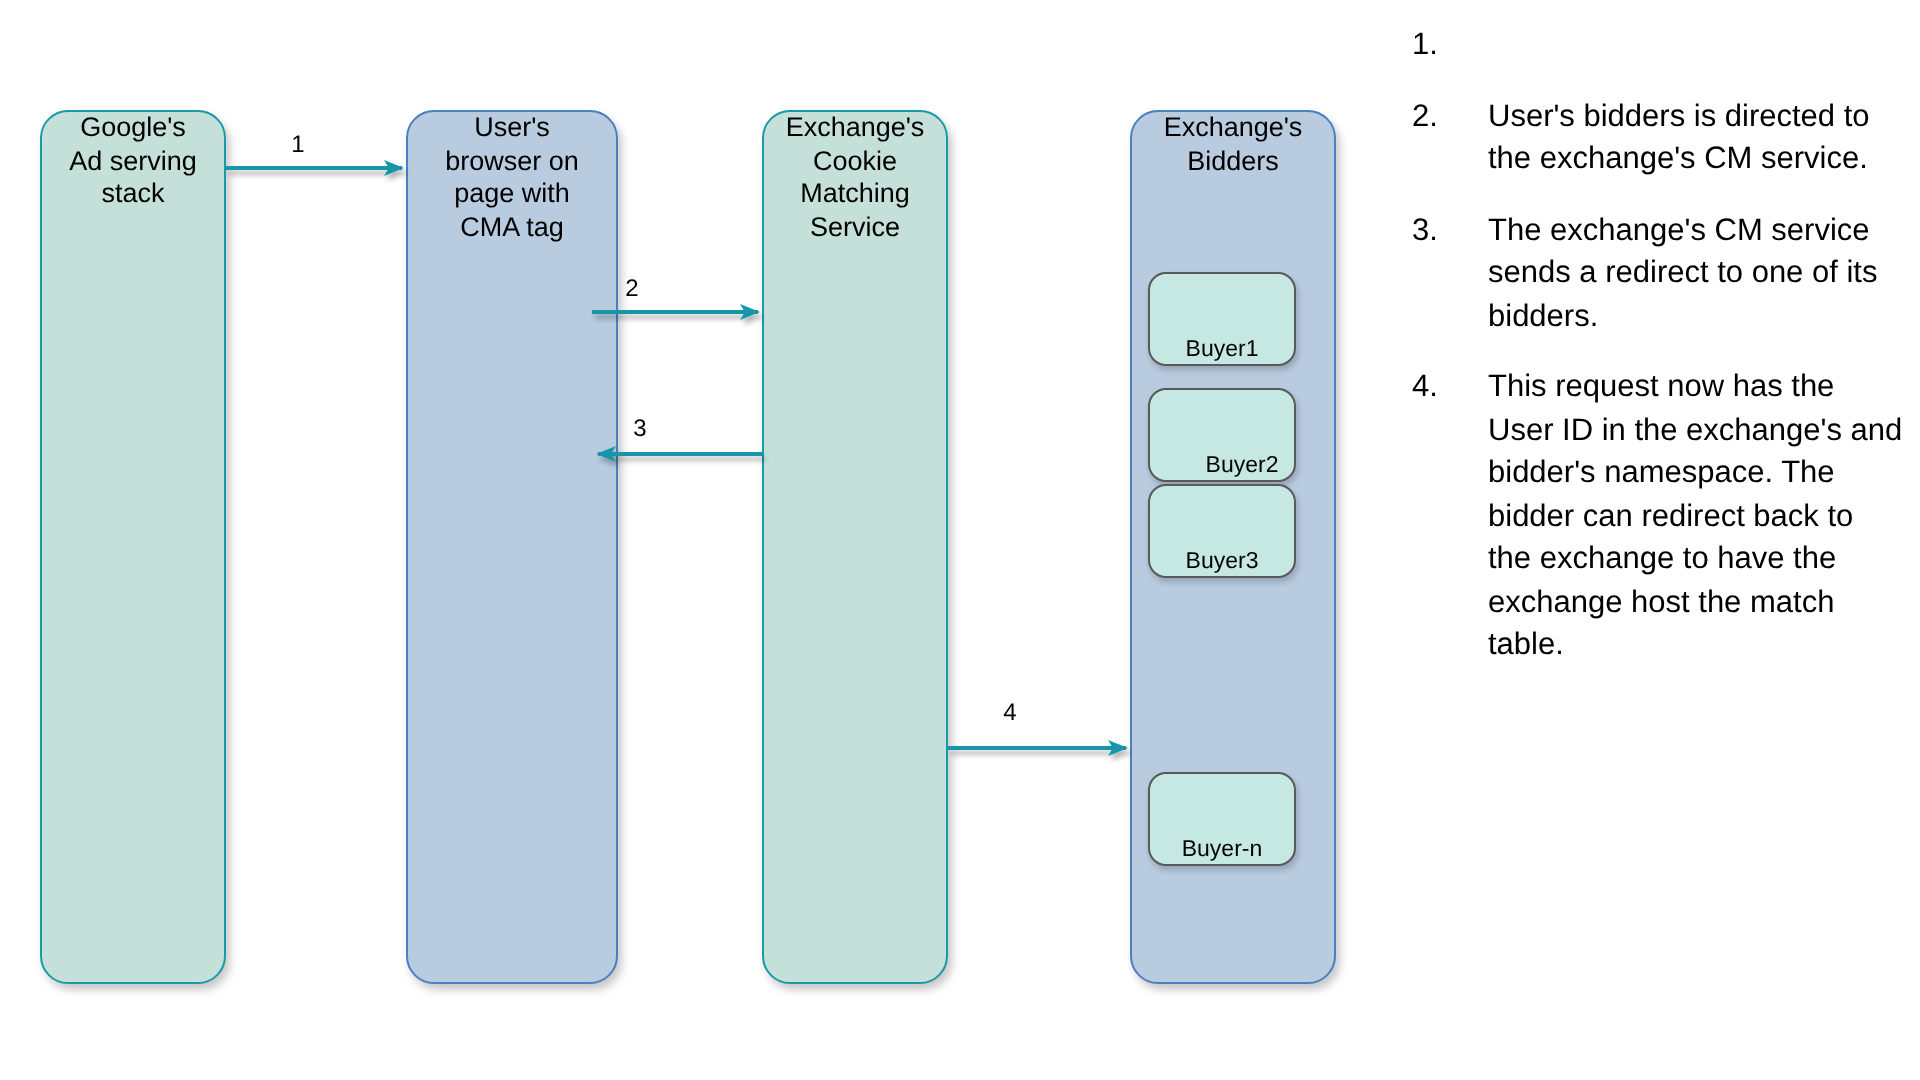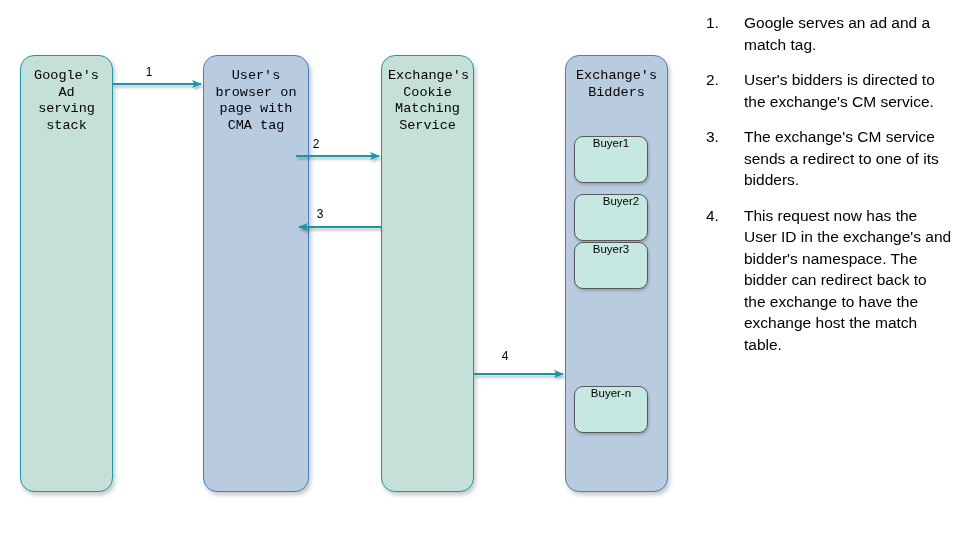--- a/index.html
+++ b/index.html
@@ -21,22 +21,20 @@
     width: 960px; height: 540px;
   }
 
   
   .proc-box {
     position: absolute;
     border-radius: 14px;
     box-sizing: border-box;
     box-shadow: 2px 3px 4px rgba(0,0,0,0.22);
     text-align: center;
-    padding-top: 12px;
-    font-family: Liberation Mono, monospace;
   }
   .proc-box.green {
     background: #c5e0d8;
     border: 1px solid #1a9aa8;
   }
   .proc-box.blue {
     background: #b8cbdf;
     border: 1px solid #4a7fc1;
   }
   .proc-label {
@@ -52,21 +50,21 @@
   .buyer-box {
     position: absolute;
     width: 74px;
     height: 47px;
     background: #c5e8e3;
     border: 1px solid #595959;
     border-radius: 9px;
     box-sizing: border-box;
     box-shadow: 1px 2px 3px rgba(0,0,0,0.2);
     display: flex;
-    align-items: flex-start;
+    align-items: flex-end;
     justify-content: center;
   }
   .buyer-label {
     font-size: 11.5px;
     line-height: 13px;
     color: #000;
   }
 
   
   .arrow-svg {
@@ -172,21 +170,20 @@
 
   <div class="arrow-num" style="left:139px; top:66px;">1</div>
   <div class="arrow-num" style="left:306px; top:138px;">2</div>
   <div class="arrow-num" style="left:310px; top:208px;">3</div>
   <div class="arrow-num" style="left:495px; top:350px;">4</div>
 
   <div id="steps-list">
 
     <div class="step-item">
       <div class="step-num">1.</div>
-      <div class="step-text">Google serves an ad and a match tag.</div>
     </div>
 
     <div class="step-item">
       <div class="step-num">2.</div>
       <div class="step-text">User's bidders is directed to the exchange's CM service.</div>
     </div>
 
     <div class="step-item">
       <div class="step-num">3.</div>
       <div class="step-text">The exchange's CM service sends a redirect to one of its bidders.</div>

